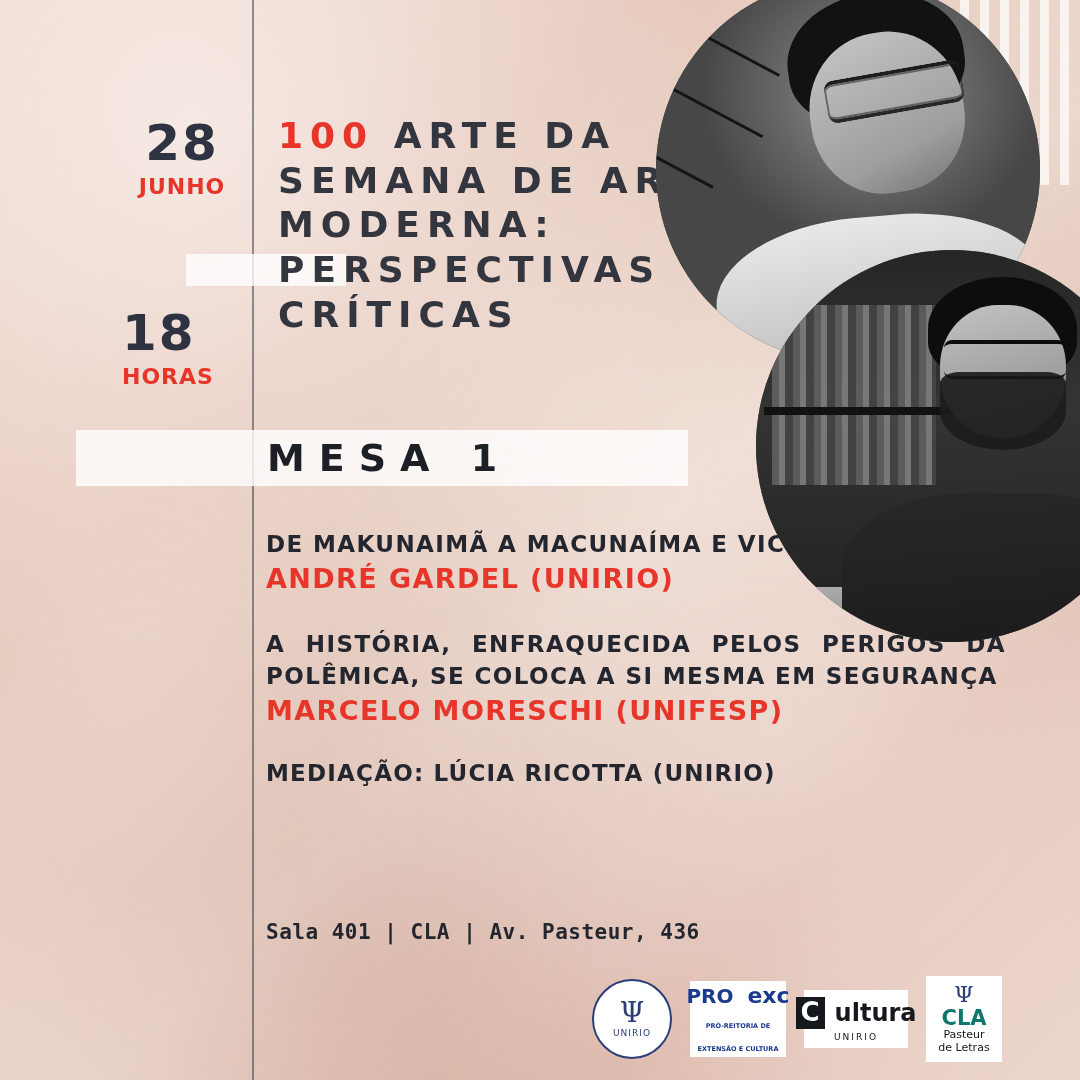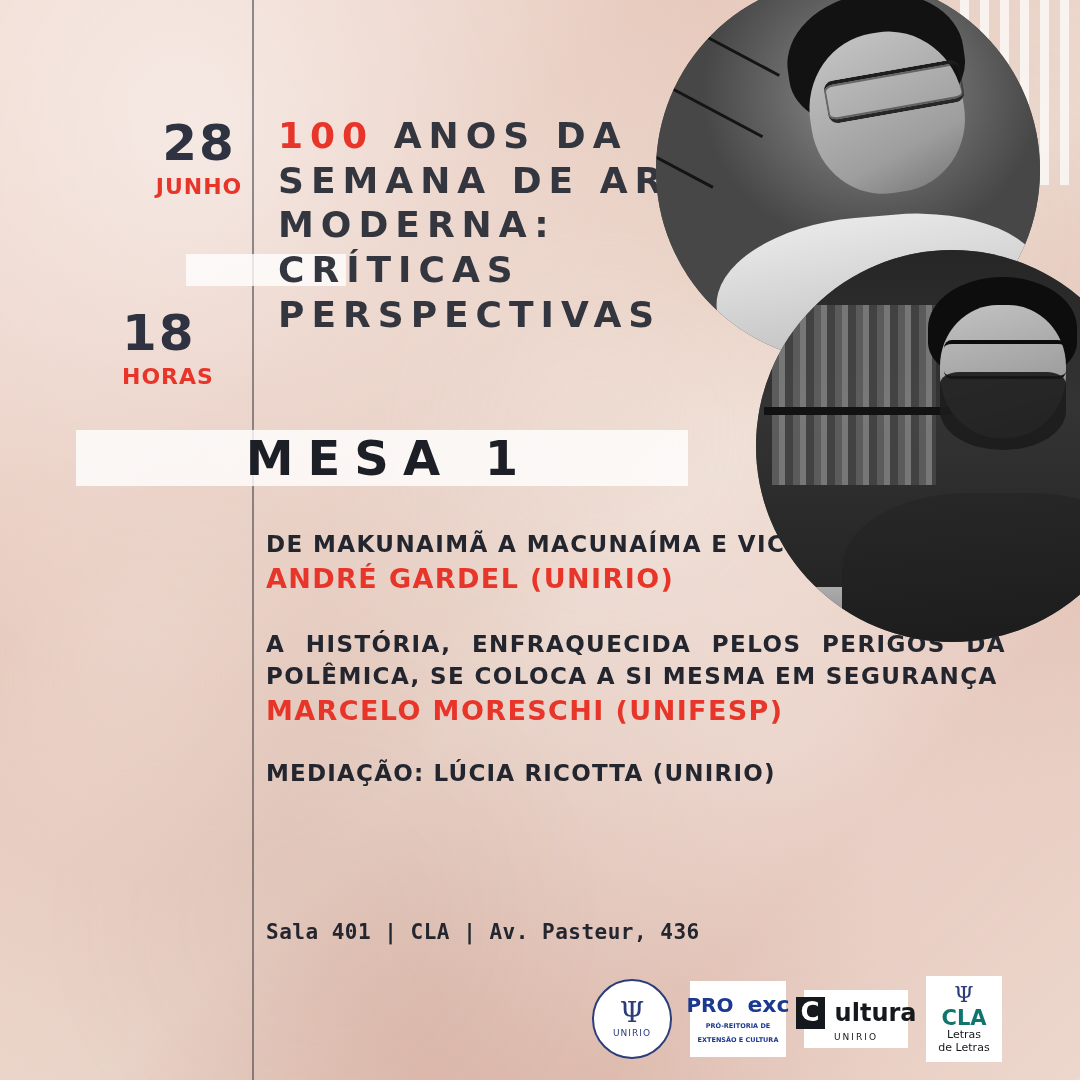--- a/index.html
+++ b/index.html
@@ -71,21 +71,21 @@
     left: 252px;
     top: 0;
     width: 2px;
     height: 1080px;
     background: rgba(60,60,70,0.55);
   }
 
   
   .date-block {
     position: absolute;
-    left: 139px;
+    left: 122px;
     top: 118px;
     width: 120px;
     text-align: center;
   }
   .date-day {
     font-family: "DejaVu Sans", sans-serif;
     font-weight: bold;
     font-size: 50px;
     letter-spacing: 2px;
     color: #2f3240;
@@ -162,21 +162,21 @@
     position: absolute;
     left: 76px;
     top: 425px;
     width: 612px;
     height: 66px;
     display: flex;
     align-items: center;
     justify-content: center;
     font-family: "DejaVu Sans", sans-serif;
     font-weight: bold;
-    font-size: 48px;
+    font-size: 38px;
     letter-spacing: 14px;
     color: #1d1f26;
     text-indent: 14px;
   }
 
   
   .talks {
     position: absolute;
     left: 266px;
     top: 528px;
@@ -419,21 +419,21 @@
     color: #1b3a8f;
     line-height: 1;
   }
   .logo-proexc .sub {
     font-family: "DejaVu Sans", sans-serif;
     font-weight: bold;
     font-size: 6.5px;
     color: #1b3a8f;
     text-align: center;
     line-height: 1.25;
-    margin-top: 6px;
+    margin-top: 15px;
   }
 
   .logo-cultura {
     width: 104px; height: 58px;
     background: #ffffff;
     display: flex;
     flex-direction: column;
     align-items: center;
     justify-content: center;
   }
@@ -514,25 +514,25 @@
     <div class="date-day">28</div>
     <div class="date-month">JUNHO</div>
   </div>
   <div class="time-block">
     <div class="time-value">18</div>
     <div class="time-label">HORAS</div>
   </div>
 
   <div class="hl-highlight"></div>
   <div class="headline">
-    <span class="hl-line"><span class="accent">100</span><span> ANOS DA</span></span>
+    <span class="hl-line"><span class="accent">100</span><span> ARTE DA</span></span>
     <span class="hl-line">SEMANA DE ARTE</span>
     <span class="hl-line">MODERNA:</span>
+    <span class="hl-line">PERSPECTIVAS</span>
     <span class="hl-line">CRÍTICAS</span>
-    <span class="hl-line">PERSPECTIVAS</span>
   </div>
 
   <div class="mesa-bar"></div>
   <div class="mesa-text">MESA 1</div>
 
   <div class="talks">
     <div class="talk">
       <div class="talk-title">DE MAKUNAIMÃ A MACUNAÍMA E VICE-VERSA</div>
       <div class="talk-speaker">ANDRÉ GARDEL (UNIRIO)</div>
     </div>
@@ -588,19 +588,19 @@
       <div class="ct">
         <span class="cbox">C</span>
         <span class="rest">ultura</span>
       </div>
       <div class="sub">UNIRIO</div>
     </div>
 
     <div class="logo logo-cla">
       <div class="mark">Ψ</div>
       <div class="cla">CLA</div>
-      <div class="l1">Letras</div>
+      <div class="l1">Pasteur</div>
       <div class="l2">de Letras</div>
     </div>
 
   </div>
 
 </div>
 
 </body></html>

